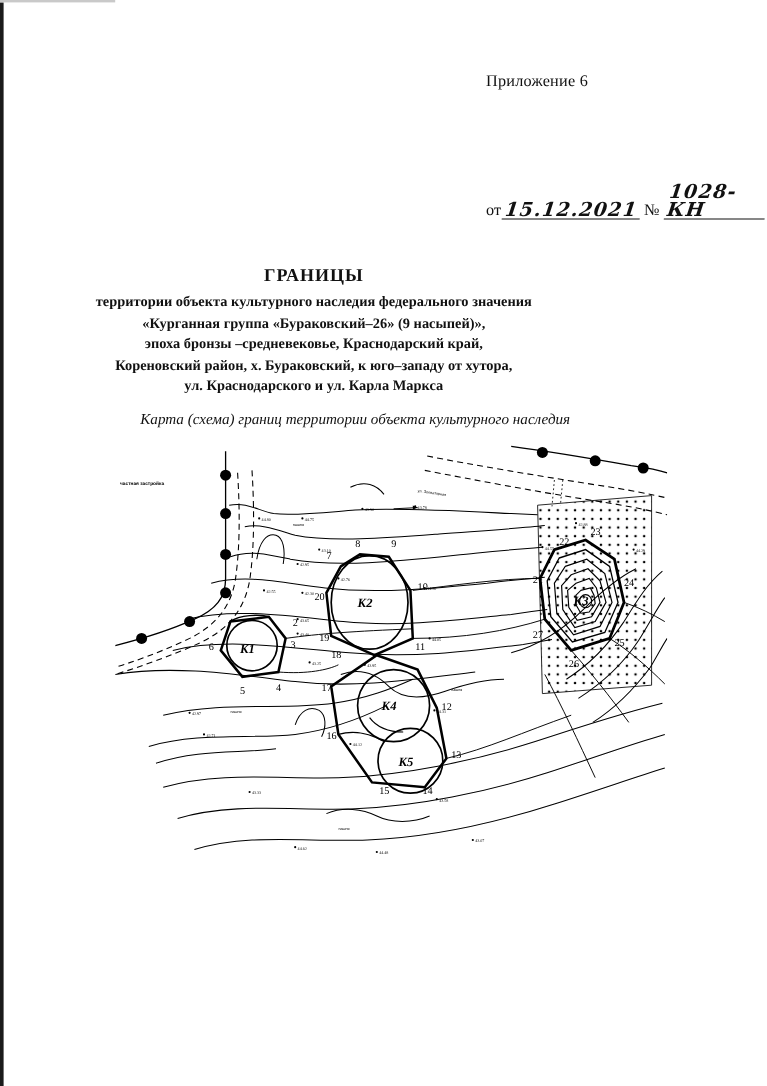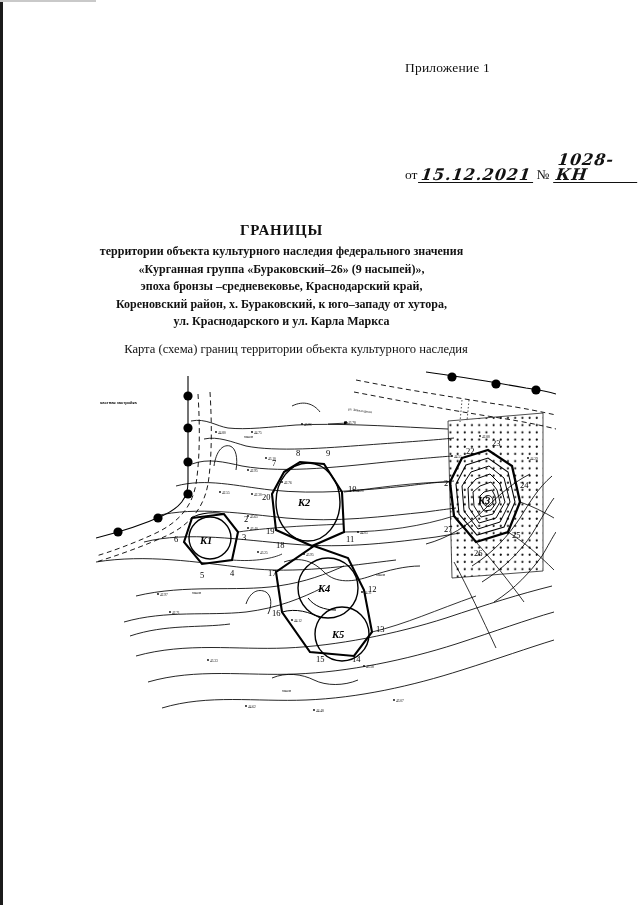--- a/index.html
+++ b/index.html
@@ -15,44 +15,44 @@
   .hdr-appendix{position:absolute;left:405px;top:60px;font-size:13.5px;letter-spacing:.2px;}
   .hdr-approve{position:absolute;left:415px;top:97px;font-size:13.5px;line-height:15.5px;}
   .hdr-approve .l1{font-weight:400;letter-spacing:.6px;}
   .hdr-sign{position:absolute;left:405px;top:152px;font-size:13.5px;display:flex;align-items:flex-end;gap:2px;}
   .hw{font-family:"DejaVu Serif", serif;font-style:italic;font-weight:700;
       font-size:16px;letter-spacing:1px;transform:skewX(-7deg);
       border-bottom:1.2px solid #111;padding:0 3px 0 2px;line-height:15px;}
   .hw2{margin-left:3px;}
 
   
-  .title-wrap{position:absolute;left:0;top:222px;width:523px;text-align:center;padding-left:20px;}
+  .title-wrap{position:absolute;left:0;top:222px;width:523px;text-align:center;}
   .title-main{font-weight:700;font-size:15px;letter-spacing:.8px;}
   .title-line{font-weight:700;font-size:12px;line-height:17.5px;}
-  .map-caption{position:absolute;left:0;top:342px;width:592px;text-align:center;font-size:12.6px;}
+  .map-caption{position:absolute;left:0;top:342px;width:592px;text-align:center;font-size:12.6px;font-style:italic;}
 
   
   .map{position:absolute;left:96px;top:366px;width:460px;height:390px;}
   .map svg{display:block;}
   text{font-family:"Liberation Serif", serif;}
   .vnum{font-size:8.5px;fill:#000;}
   .klab{font-size:10.5px;font-weight:700;font-style:italic;fill:#000;}
   .tiny{font-size:3.4px;fill:#000;font-family:"Liberation Sans",sans-serif;}
   .tiny2{font-size:3.1px;fill:#000;font-family:"Liberation Sans",sans-serif;}
   .blab{font-size:4px;fill:#000;font-family:"Liberation Sans",sans-serif;font-weight:700;}
 </style>
 </head>
 <body>
 
 <div class="page">
 
   <div class="scan-edge-left"></div>
   <div class="scan-edge-top"></div>
 
-  <div class="hdr-appendix">Приложение 1</div>
+  <div class="hdr-appendix">Приложение 6</div>
 
 
   <div class="hdr-sign">
     <span>от</span>
     <span class="hw">15.12.2021</span>
     <span>№</span>
     <span class="hw hw2">1028-КН</span>
   </div>
 
   <div class="title-wrap">

